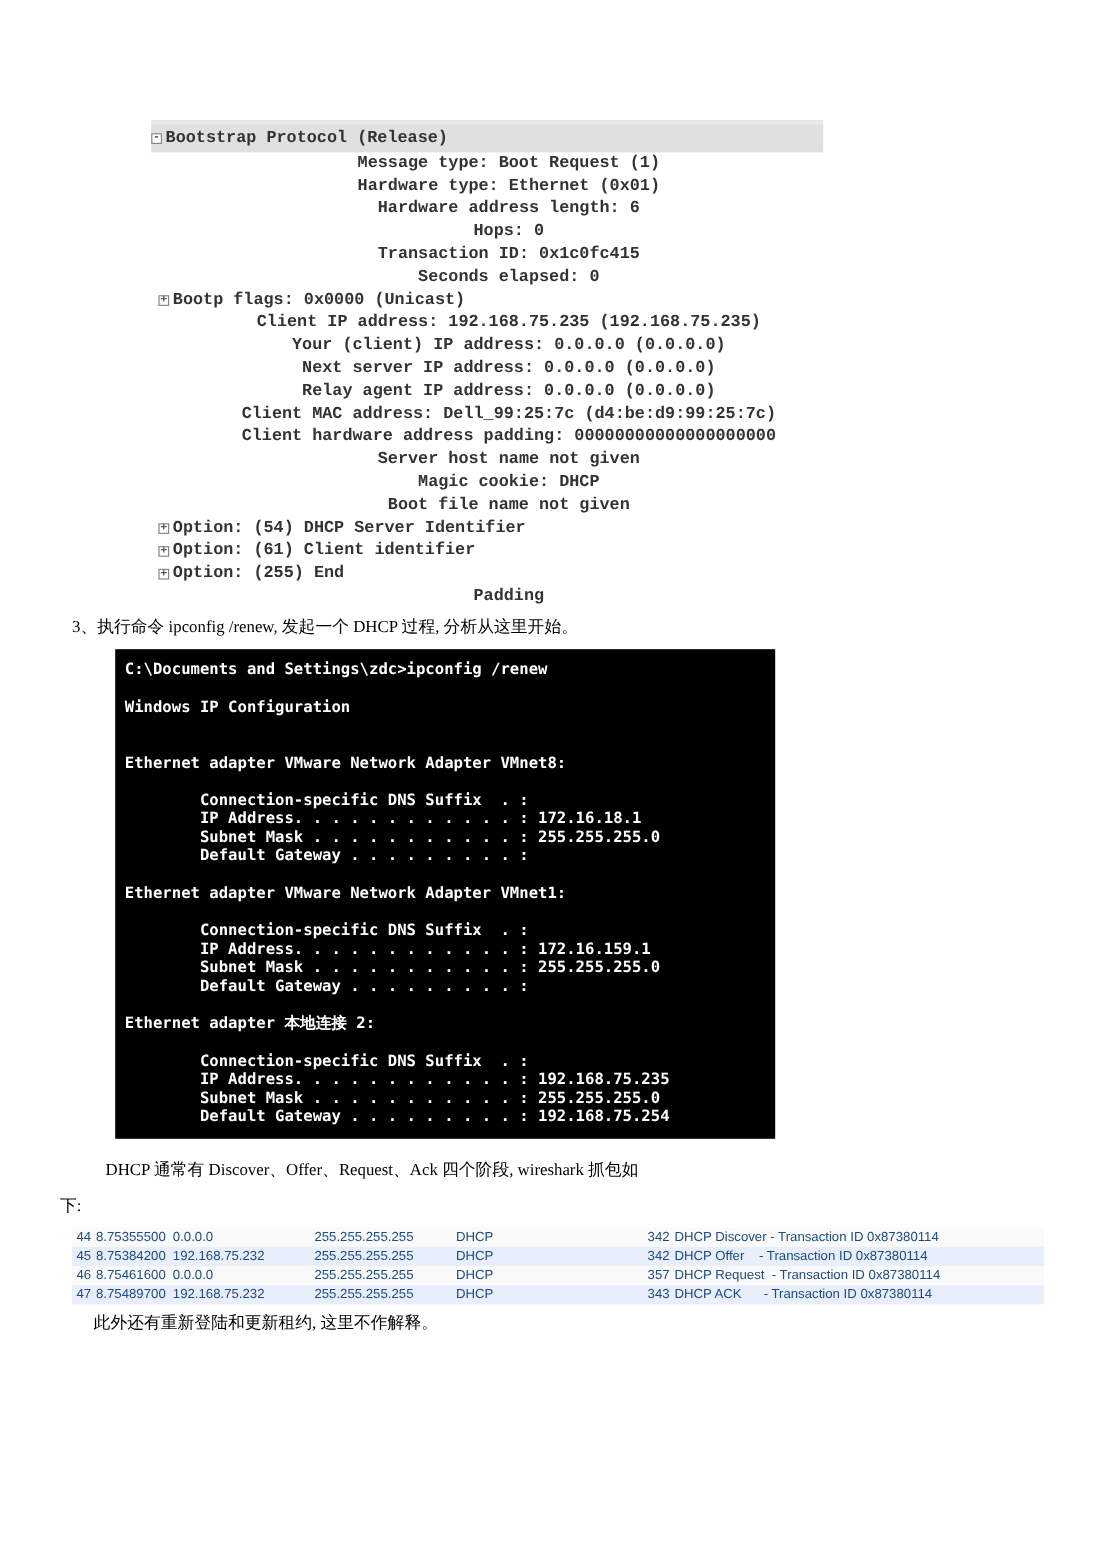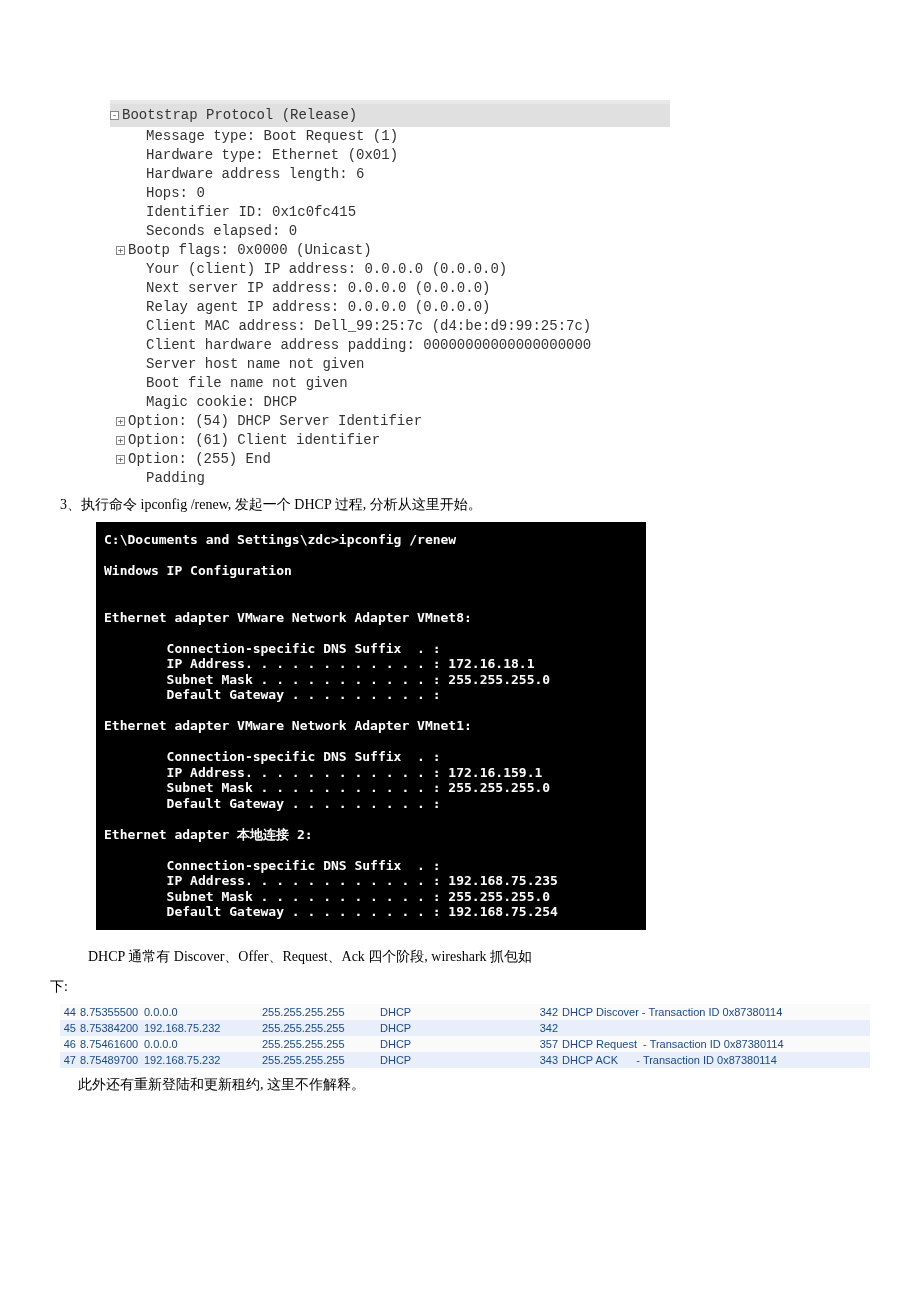--- a/index.html
+++ b/index.html
@@ -1,24 +1,24 @@
 <!DOCTYPE html>
 <html><head>
 <meta charset="utf-8">
 <style>
   * { margin: 0; padding: 0; box-sizing: border-box; }
   body { background: #fff; font-family: "SimSun", serif; font-size: 14px; color: #000; width: 920px; }
   .page { padding: 100px 50px 40px 50px; }
-  .wireshark-tree { background: linear-gradient(to bottom, #e8e8e8 0px, #e8e8e8 20px, #fff 20px); font-family: "Courier New", monospace; font-size: 14px; line-height: 19px; color: #333; padding: 4px 0 0 0; margin-left: 60px; width: 560px; }
+  .wireshark-tree { background: linear-gradient(to bottom, #e8e8e8 0px, #e8e8e8 20px, #fff 20px); font-family: "Courier New", monospace; font-size: 14px; line-height: 19px; color: #333; padding: 4px 0 0 0; margin-left: 76px; width: 560px; font-weight: bold; }
   .wireshark-tree .hdr { background: #e0e0e0; padding: 2px 0; }
   .wireshark-tree .line { white-space: pre; }
   .toggle-box { display: inline-block; width: 9px; height: 9px; border: 1px solid #888; font-size: 9px; line-height: 7px; text-align: center; vertical-align: 1px; margin-right: 3px; background: #fff; color: #555; font-family: monospace; }
   .toggle-spacer { display: inline-block; width: 14px; }
   .ind1 { padding-left: 6px; }
-  .ind2 { padding-left: 22px; }
+  .ind2 { padding-left: 22px; text-align: center; }
   .body-text { margin: 6px 0 6px 10px; font-size: 14px; line-height: 22px; }
   .cmd-block { background: #000; color: #ffffff; font-family: "Consolas","SimSun", monospace; font-size: 13px; line-height: 15.5px; padding: 10px 8px; margin-left: 46px; width: 550px; white-space: pre; font-weight: bold; }
   .pkt-table { font-family: "MS Sans Serif","Tahoma",sans-serif; font-size: 11px; line-height: 16px; color: #1a4a8a; margin: 6px 0 6px 10px; }
   .pkt-table .row { display: flex; padding: 0 2px; }
   .pkt-table .bg1 { background: #fafafa; }
   .pkt-table .bg2 { background: #e8effa; }
   .pkt-table .c-no  { width: 18px; text-align: right; padding-right: 4px; }
   .pkt-table .c-time{ width: 64px; }
   .pkt-table .c-src { width: 118px; }
   .pkt-table .c-dst { width: 118px; }
@@ -31,31 +31,32 @@
 
 <div class="page">
 
   <div class="wireshark-tree">
     <div class="line ind1 hdr"><span class="toggle-box">-</span><span>Bootstrap Protocol (Release)</span></div>
     <div id="tree-lines">
         <div class="line ind2"><span class="toggle-spacer"></span><span>Message type: Boot Request (1)</span></div>
         <div class="line ind2"><span class="toggle-spacer"></span><span>Hardware type: Ethernet (0x01)</span></div>
         <div class="line ind2"><span class="toggle-spacer"></span><span>Hardware address length: 6</span></div>
         <div class="line ind2"><span class="toggle-spacer"></span><span>Hops: 0</span></div>
-        <div class="line ind2"><span class="toggle-spacer"></span><span>Identifier ID: 0x1c0fc415</span></div>
+        <div class="line ind2"><span class="toggle-spacer"></span><span>Transaction ID: 0x1c0fc415</span></div>
         <div class="line ind2"><span class="toggle-spacer"></span><span>Seconds elapsed: 0</span></div>
         <div class="line ind1"><span class="toggle-box">+</span><span>Bootp flags: 0x0000 (Unicast)</span></div>
+        <div class="line ind2"><span class="toggle-spacer"></span><span>Client IP address: 192.168.75.235 (192.168.75.235)</span></div>
         <div class="line ind2"><span class="toggle-spacer"></span><span>Your (client) IP address: 0.0.0.0 (0.0.0.0)</span></div>
         <div class="line ind2"><span class="toggle-spacer"></span><span>Next server IP address: 0.0.0.0 (0.0.0.0)</span></div>
         <div class="line ind2"><span class="toggle-spacer"></span><span>Relay agent IP address: 0.0.0.0 (0.0.0.0)</span></div>
         <div class="line ind2"><span class="toggle-spacer"></span><span>Client MAC address: Dell_99:25:7c (d4:be:d9:99:25:7c)</span></div>
         <div class="line ind2"><span class="toggle-spacer"></span><span>Client hardware address padding: 00000000000000000000</span></div>
         <div class="line ind2"><span class="toggle-spacer"></span><span>Server host name not given</span></div>
+        <div class="line ind2"><span class="toggle-spacer"></span><span>Magic cookie: DHCP</span></div>
         <div class="line ind2"><span class="toggle-spacer"></span><span>Boot file name not given</span></div>
-        <div class="line ind2"><span class="toggle-spacer"></span><span>Magic cookie: DHCP</span></div>
         <div class="line ind1"><span class="toggle-box">+</span><span>Option: (54) DHCP Server Identifier</span></div>
         <div class="line ind1"><span class="toggle-box">+</span><span>Option: (61) Client identifier</span></div>
         <div class="line ind1"><span class="toggle-box">+</span><span>Option: (255) End</span></div>
         <div class="line ind2"><span class="toggle-spacer"></span><span>Padding</span></div>
       </div>
   </div>
 
   <p class="body-text">3、执行命令 ipconfig /renew, 发起一个 DHCP 过程, 分析从这里开始。</p>
 
   <div class="cmd-block">C:\Documents and Settings\zdc&gt;ipconfig /renew
@@ -97,20 +98,21 @@
         <span class="c-len">342</span>
         <span class="c-info">DHCP Discover - Transaction ID 0x87380114</span>
       </div>
       <div class="row bg2">
         <span class="c-no">45</span>
         <span class="c-time">8.75384200</span>
         <span class="c-src">192.168.75.232</span>
         <span class="c-dst">255.255.255.255</span>
         <span class="c-pro">DHCP</span>
         <span class="c-len">342</span>
+        <span class="c-info">DHCP Offer    - Transaction ID 0x87380114</span>
       </div>
       <div class="row bg1">
         <span class="c-no">46</span>
         <span class="c-time">8.75461600</span>
         <span class="c-src">0.0.0.0</span>
         <span class="c-dst">255.255.255.255</span>
         <span class="c-pro">DHCP</span>
         <span class="c-len">357</span>
         <span class="c-info">DHCP Request  - Transaction ID 0x87380114</span>
       </div>

